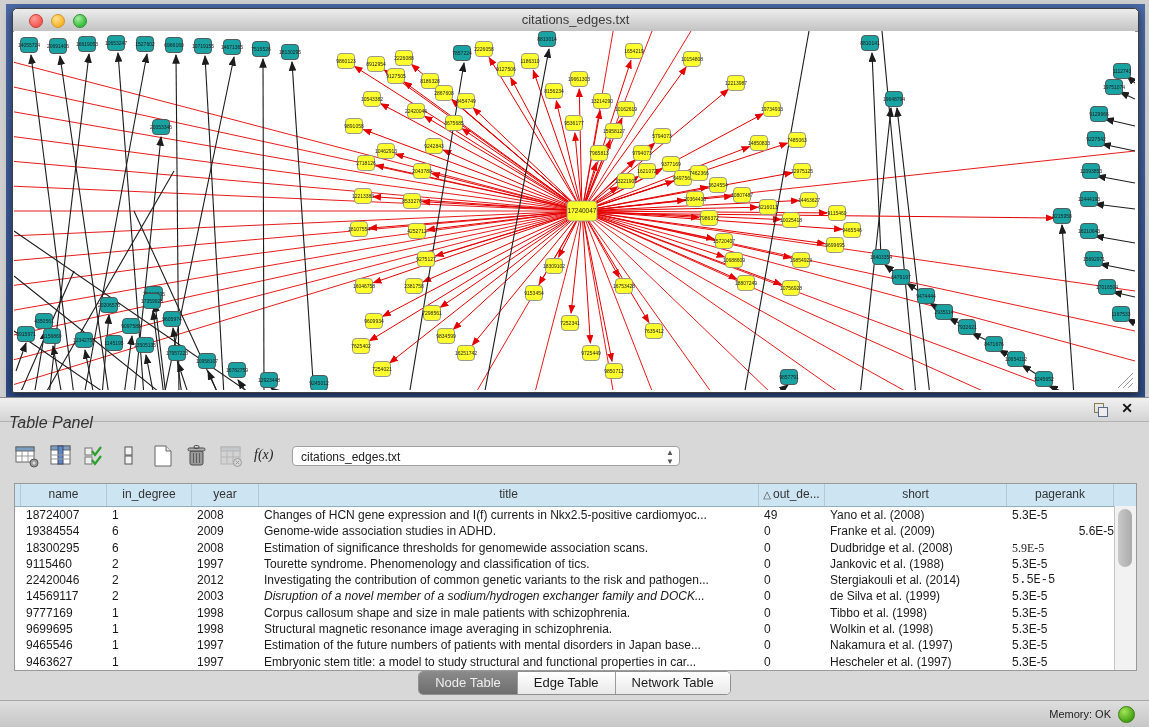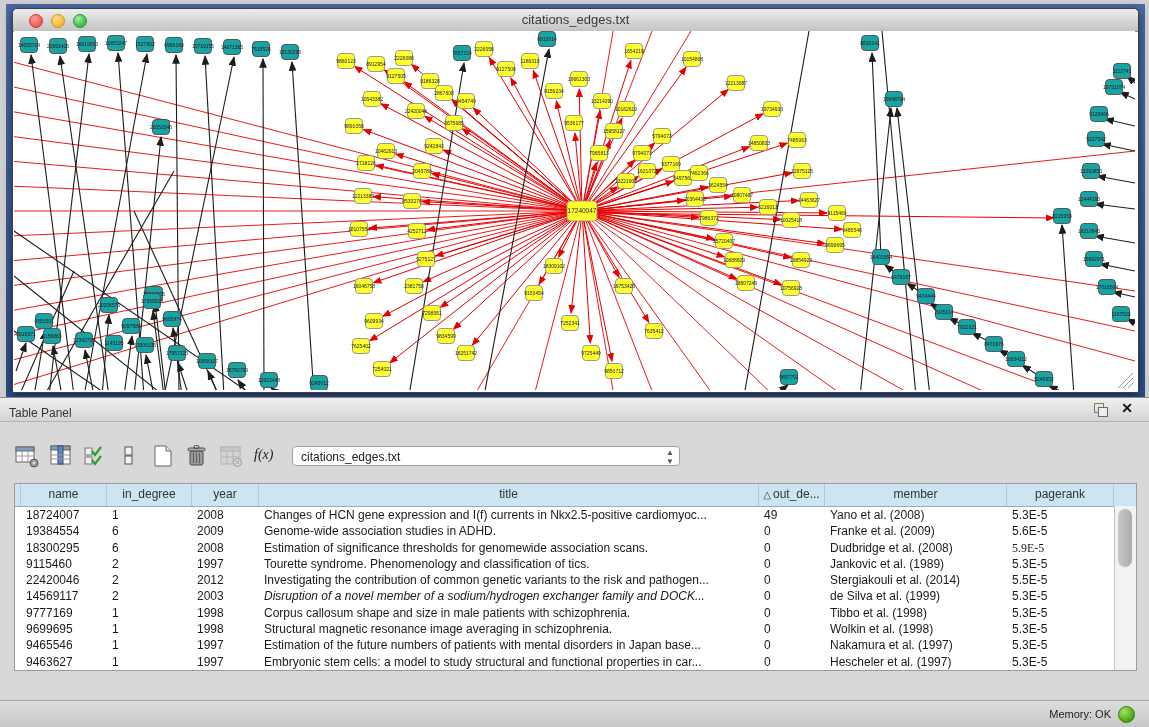--- a/index.html
+++ b/index.html
@@ -20,21 +20,21 @@
   .tl{position:absolute;top:5px;width:12px;height:12px;border-radius:50%;}
   .tl.red{left:16px;background:radial-gradient(circle at 35% 30%,#ff9a94,#f25a52 70%);border:1px solid #ce3a34;}
   .tl.yel{left:38px;background:radial-gradient(circle at 35% 30%,#ffe08a,#f8b42e 70%);border:1px solid #d2952a;}
   .tl.grn{left:60px;background:radial-gradient(circle at 35% 30%,#a8eda0,#36bd3c 70%);border:1px solid #2a9330;}
   #canvas{position:absolute;left:1px;top:22px;width:1121px;height:359px;background:#fff;overflow:hidden;}
   
   #tablepanel{position:absolute;left:0;top:397px;width:1149px;height:330px;background:#d8d8d8;}
   #tp-header{position:absolute;left:0;top:0;width:100%;height:23px;
              background:linear-gradient(180deg,#f0f0f0,#d4d4d4);
              border-top:1px solid #8a8a8a;border-bottom:1px solid #b2b2b2;}
-  #tp-header .tp-title{position:absolute;left:9px;top:8px;font-size:12px;color:#333;}
+  #tp-header .tp-title{position:absolute;left:9px;top:16px;font-size:16px;color:#333;font-style:italic;}
   #float-ic{position:absolute;right:42px;top:5px;width:13px;height:13px;}
   #float-ic .sq1{position:absolute;left:0;top:0;width:8px;height:8px;border:1px solid #8a7a50;}
   #float-ic .sq2{position:absolute;left:4px;top:4px;width:8px;height:8px;border:1px solid #5a6b8a;background:#eee;}
   #close-ic{position:absolute;right:16px;top:2px;font-size:14px;font-weight:bold;color:#111;cursor:default;}
   
   #tp-toolbar{position:absolute;left:14px;top:46px;height:30px;}
   .tbi{position:absolute;top:0;width:26px;height:26px;}
   .fx{position:absolute;top:4px;font-size:14px;color:#222;font-style:italic;font-family:"Liberation Serif",serif;}
   #tbl-select{position:absolute;left:278px;top:3px;width:388px;height:20px;background:#fff;
               border:1px solid #a0a0a0;border-radius:4px;font-size:12px;color:#222;
@@ -581,21 +581,21 @@
   </div>
 
   <div id="grid">
     <div class="hrow" id="gridhead">
         <div class="hcell" style="width: 6px;"></div>
         <div class="hcell" style="width: 86px;">name</div>
         <div class="hcell" style="width: 85px;">in_degree</div>
         <div class="hcell" style="width: 67px;">year</div>
         <div class="hcell" style="width: 500px;">title</div>
         <div class="hcell" style="width: 66px;"><span class="sort">△</span>out_de...</div>
-        <div class="hcell" style="width: 182px;">member</div>
+        <div class="hcell" style="width: 182px;">short</div>
         <div class="hcell" style="width: 107px;">pagerank</div>
       </div>
     <div id="gridbody">
         <div class="trow">
           <div class="tcell" style="width: 6px;"></div>
           <div class="tcell" style="width: 86px;">18724007</div>
           <div class="tcell" style="width: 85px;">1</div>
           <div class="tcell" style="width: 67px;">2008</div>
           <div class="tcell" style="width: 500px;">Changes of HCN gene expression and I(f) currents in Nkx2.5-positive cardiomyoc...</div>
           <div class="tcell" style="width: 66px;">49</div>
@@ -603,51 +603,51 @@
           <div class="tcell" style="width: 107px;">5.3E-5</div>
         </div>
         <div class="trow">
           <div class="tcell" style="width: 6px;"></div>
           <div class="tcell" style="width: 86px;">19384554</div>
           <div class="tcell" style="width: 85px;">6</div>
           <div class="tcell" style="width: 67px;">2009</div>
           <div class="tcell" style="width: 500px;">Genome-wide association studies in ADHD.</div>
           <div class="tcell" style="width: 66px;">0</div>
           <div class="tcell" style="width: 182px;">Franke et al. (2009)</div>
-          <div class="tcell" style="width: 107px;">5.6E-5</div>
+          <div class="tcell" style="width: 107px; text-align: right;">5.6E-5</div>
         </div>
         <div class="trow">
           <div class="tcell" style="width: 6px;"></div>
           <div class="tcell" style="width: 86px;">18300295</div>
           <div class="tcell" style="width: 85px;">6</div>
           <div class="tcell" style="width: 67px;">2008</div>
           <div class="tcell" style="width: 500px;">Estimation of significance thresholds for genomewide association scans.</div>
           <div class="tcell" style="width: 66px;">0</div>
           <div class="tcell" style="width: 182px;">Dudbridge et al. (2008)</div>
           <div class="tcell" style="width: 107px; font-family: Liberation Serif, serif;">5.9E-5</div>
         </div>
         <div class="trow">
           <div class="tcell" style="width: 6px;"></div>
           <div class="tcell" style="width: 86px;">9115460</div>
           <div class="tcell" style="width: 85px;">2</div>
           <div class="tcell" style="width: 67px;">1997</div>
           <div class="tcell" style="width: 500px;">Tourette syndrome. Phenomenology and classification of tics.</div>
           <div class="tcell" style="width: 66px;">0</div>
-          <div class="tcell" style="width: 182px;">Jankovic et al. (1989)</div>
+          <div class="tcell" style="width: 182px;">Jankovic et al. (1988)</div>
           <div class="tcell" style="width: 107px;">5.3E-5</div>
         </div>
         <div class="trow">
           <div class="tcell" style="width: 6px;"></div>
           <div class="tcell" style="width: 86px;">22420046</div>
           <div class="tcell" style="width: 85px;">2</div>
           <div class="tcell" style="width: 67px;">2012</div>
           <div class="tcell" style="width: 500px;">Investigating the contribution of common genetic variants to the risk and pathogen...</div>
           <div class="tcell" style="width: 66px;">0</div>
           <div class="tcell" style="width: 182px;">Stergiakouli et al. (2014)</div>
-          <div class="tcell" style="width: 107px;">5.5E-5</div>
+          <div class="tcell" style="width: 107px; font-family: Liberation Mono, monospace;">5.5E-5</div>
         </div>
         <div class="trow">
           <div class="tcell" style="width: 6px;"></div>
           <div class="tcell" style="width: 86px;">14569117</div>
           <div class="tcell" style="width: 85px;">2</div>
           <div class="tcell" style="width: 67px;">2003</div>
           <div class="tcell" style="width: 500px; font-style: italic;">Disruption of a novel member of a sodium/hydrogen exchanger family and DOCK...</div>
           <div class="tcell" style="width: 66px;">0</div>
           <div class="tcell" style="width: 182px;">de Silva et al. (1999)</div>
           <div class="tcell" style="width: 107px;">5.3E-5</div>
@@ -680,29 +680,34 @@
           <div class="tcell" style="width: 500px;">Estimation of the future numbers of patients with mental disorders in Japan base...</div>
           <div class="tcell" style="width: 66px;">0</div>
           <div class="tcell" style="width: 182px;">Nakamura et al. (1997)</div>
           <div class="tcell" style="width: 107px;">5.3E-5</div>
         </div>
         <div class="trow">
           <div class="tcell" style="width: 6px;"></div>
           <div class="tcell" style="width: 86px;">9463627</div>
           <div class="tcell" style="width: 85px;">1</div>
           <div class="tcell" style="width: 67px;">1997</div>
-          <div class="tcell" style="width: 500px;">Embryonic stem cells: a model to study structural and functional properties in car...</div>
+          <div class="tcell" style="width: 500px;">Embryonic stem title: a model to study structural and functional properties in car...</div>
           <div class="tcell" style="width: 66px;">0</div>
           <div class="tcell" style="width: 182px;">Hescheler et al. (1997)</div>
           <div class="tcell" style="width: 107px;">5.3E-5</div>
         </div>
       </div>
     <div id="vscroll">
         <div id="vthumb"></div>
       </div>
   </div>
 
+  <div id="tabs"><div class="seg" id="tabseg">
+        <div class="tab sel">Node Table</div>
+        <div class="tab">Edge Table</div>
+        <div class="tab">Network Table</div>
+      </div></div>
 
   <div id="statusbar">
     <span class="mem">Memory: OK</span>
     <span class="dot"></span>
   </div>
 </div>
 
 </body></html>

